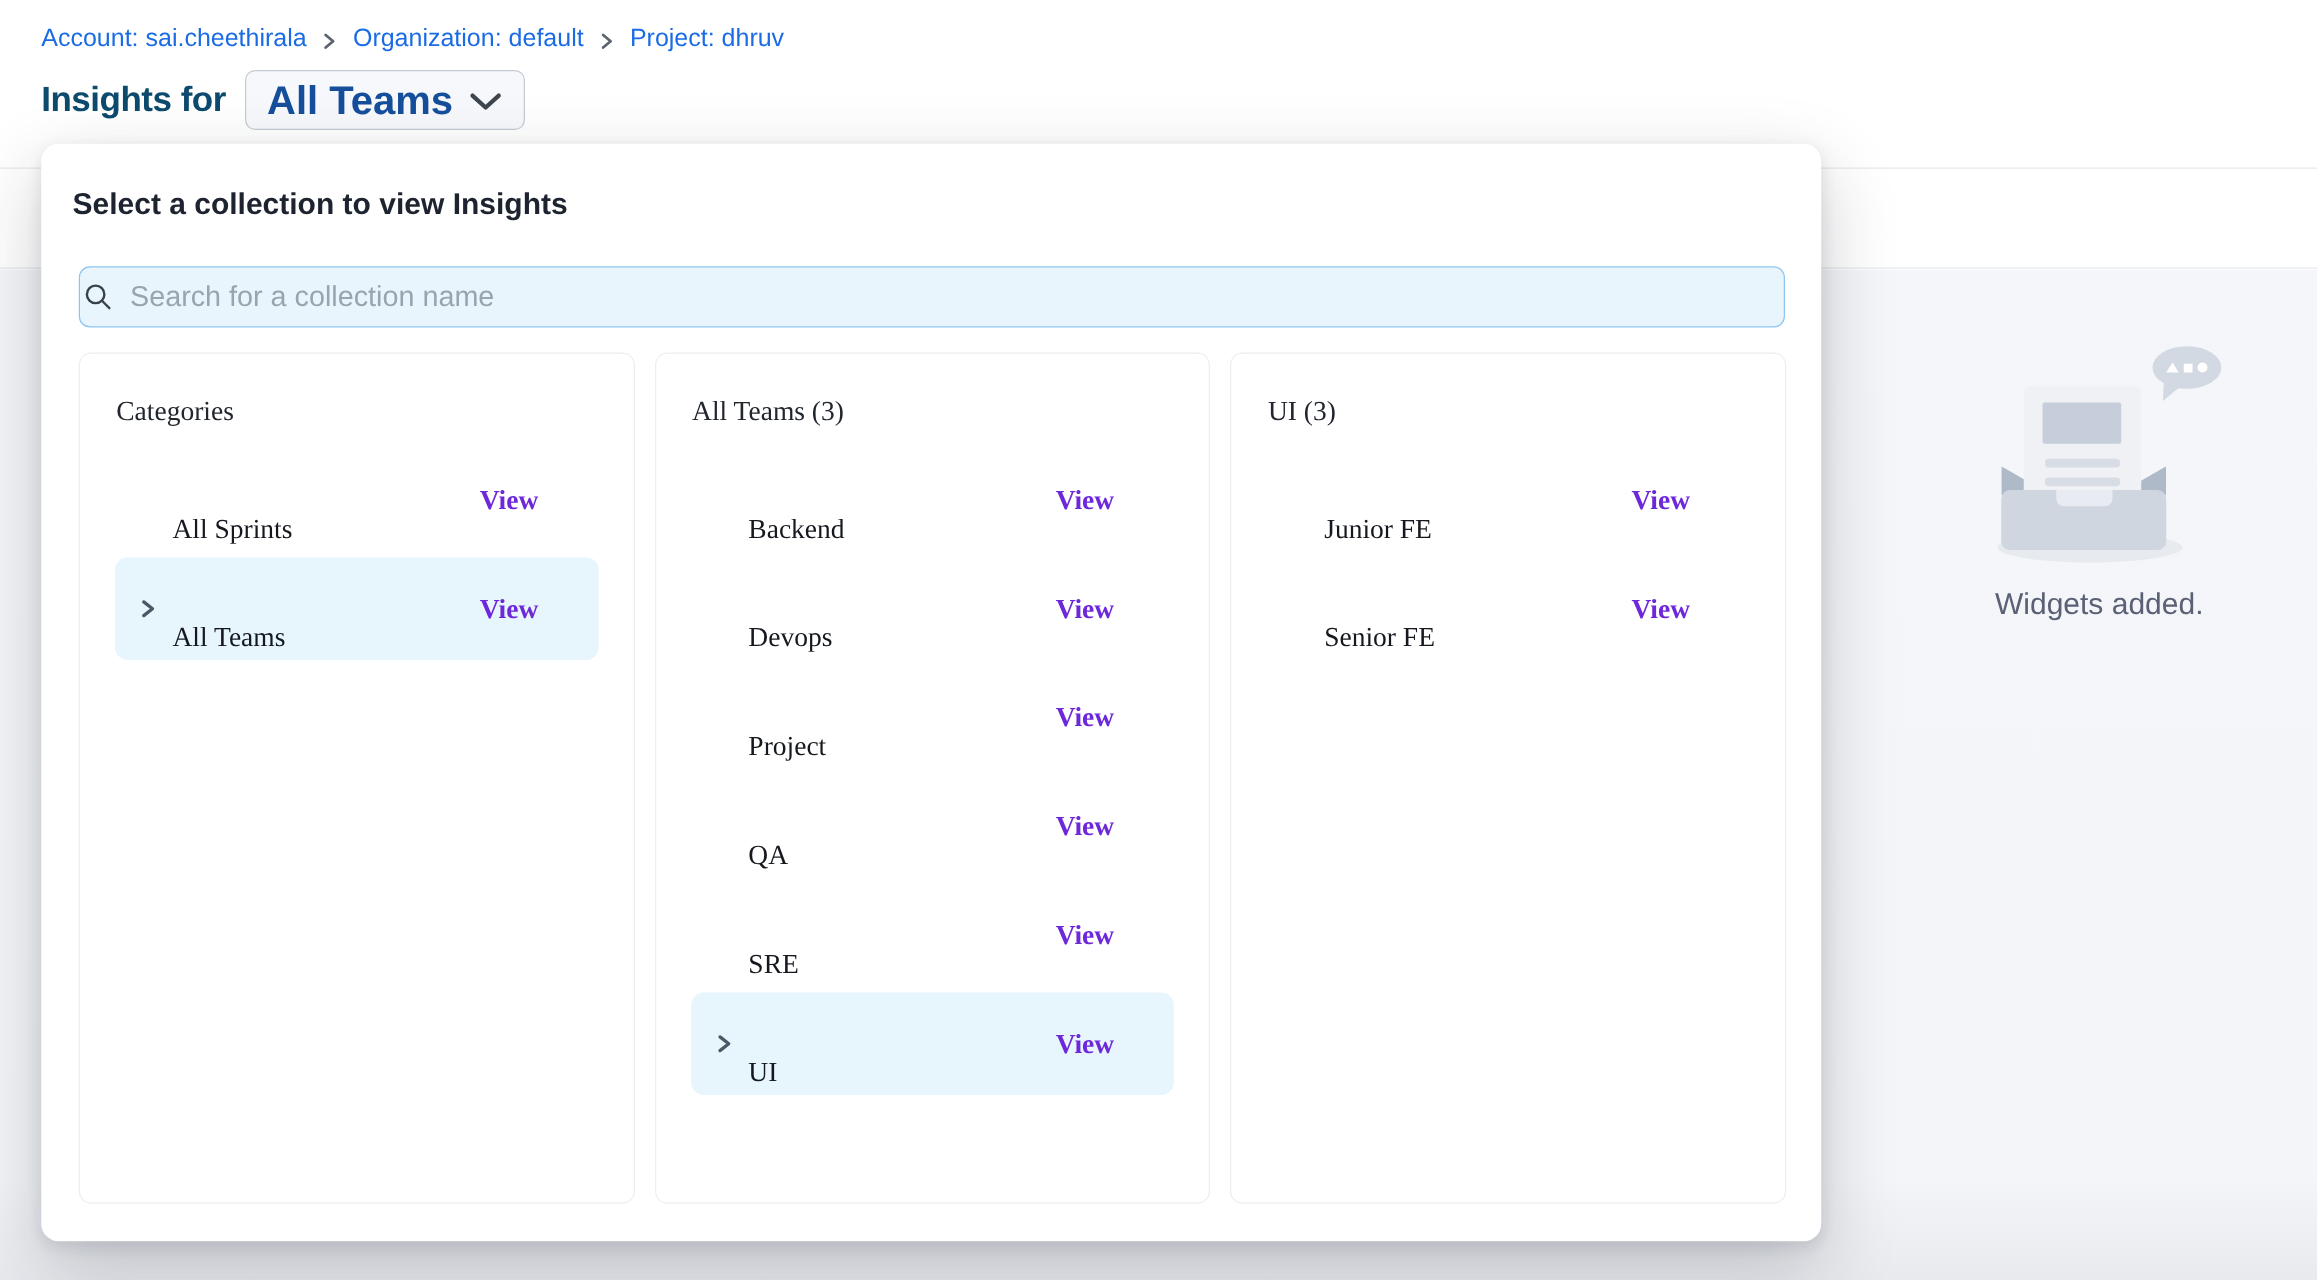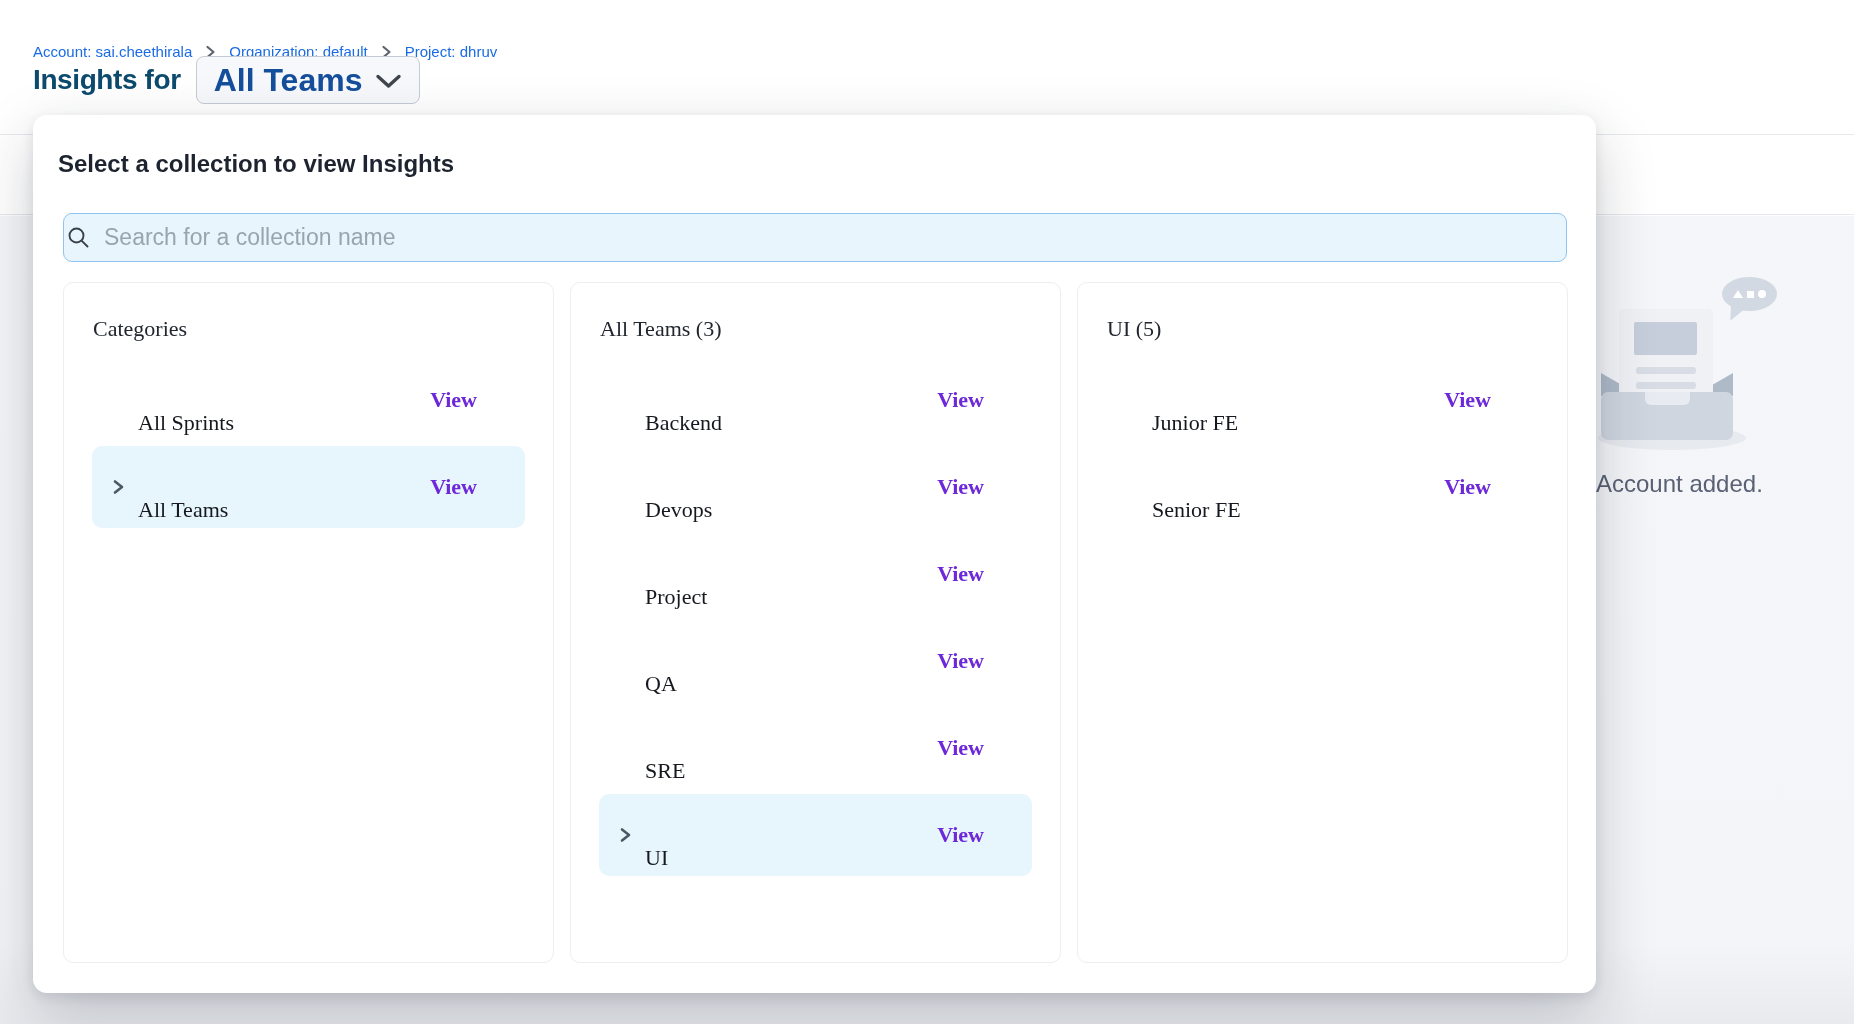--- a/index.html
+++ b/index.html
@@ -8,21 +8,21 @@
 
   .screen { position:relative; width:1854px; height:1024px; overflow:hidden; background:#fff; }
 
   
   .bg-header  { position:absolute; top:0; left:0; right:0; height:135px; background:#ffffff; border-bottom:1px solid #e7e9ed; }
   .bg-toolbar { position:absolute; top:136px; left:0; right:0; height:79px; background:#ffffff; border-bottom:1px solid #e4e7eb; }
   .bg-content { position:absolute; top:216px; left:0; right:0; bottom:0;
                 background:linear-gradient(#f4f6f9 0%, #f3f5f8 90%, #e8eaee 100%); }
 
   
-  .breadcrumb { position:absolute; left:33px; top:20px; display:flex; align-items:center; gap:13px; font-size:15px; z-index:3;margin-top:22px; }
+  .breadcrumb { position:absolute; left:33px; top:20px; display:flex; align-items:center; gap:13px; font-size:20px; z-index:3; }
   .breadcrumb a { color:#1b6ce4; text-decoration:none; cursor:pointer; }
   .bc-sep { display:flex; align-items:center; margin-top:2px; }
 
   
   .title-row { position:absolute; left:33px; top:56px; display:flex; align-items:center; gap:15px; z-index:3; }
   .page-title { font-size:28px; font-weight:bold; color:#0c4a6e; letter-spacing:-0.4px; }
   .collection-btn { display:flex; align-items:center; gap:13px; height:48px; padding:0 17px;
                     background:#f6f8fb; border:1px solid #c5cbd4; border-radius:8px;
                     font-family:"Liberation Sans", sans-serif; font-size:32px; font-weight:bold; color:#154e9b; cursor:pointer; }
   .dd-chev { display:flex; align-items:center; margin-top:3px; }
@@ -44,21 +44,21 @@
                clip-path:polygon(100% 0, 100% 100%, 0 100%); }
   .es-paper { position:absolute; left:29px; top:39px; width:94px; height:92px; background:#eff1f5; border-radius:5px 5px 0 0; }
   .es-paper-img  { position:absolute; left:15px; top:13px; width:63px; height:33px; background:#c6cedb; border-radius:2px; }
   .es-paper-line { position:absolute; left:17px; width:60px; height:7px; background:#d7dce5; border-radius:3px; }
   .es-line1 { top:58px; } .es-line2 { top:73px; }
   .es-tray-front { position:absolute; left:11px; top:122px; width:132px; height:48px; background:#cfd6e0; border-radius:7px; }
   .es-notch { position:absolute; left:44px; top:0; width:45px; height:13px; background:#e8ebf1; border-radius:0 0 6px 6px; }
   .empty-text { position:absolute; left:6px; top:200px; font-size:24px; color:#5a6175; white-space:nowrap; }
 
   
-  .modal { position:absolute; left:33px; top:115px; width:1563px; height:878px; background:#fff; border-radius:14px;
+  .modal { position:absolute; left:33px; top:115px; width:1424px; height:878px; background:#fff; border-radius:14px;
            box-shadow:0 4px 12px rgba(28,34,46,.10), 0 22px 60px rgba(28,34,46,.22); z-index:10; }
   .modal-title { position:absolute; left:25px; top:35px; font-size:24px; font-weight:bold; color:#1d2430; }
 
   .search { position:absolute; left:30px; right:29px; top:98px; height:49px; background:#e9f5fd;
             border:1.5px solid #8fc5f1; border-radius:9px; display:flex; align-items:center; padding:0 3px; gap:13px; }
   .search input { flex:1; border:none; outline:none; background:transparent; font-size:23px; color:#30353c;
                   font-family:"Liberation Sans", sans-serif; }
   .search input::placeholder { color:#9aa4af; }
   .search-icon { display:flex; align-items:center; }
 
@@ -120,21 +120,21 @@
     <div class="es-flap-l"></div>
     <div class="es-flap-r"></div>
     <div class="es-paper">
       <div class="es-paper-img"></div>
       <div class="es-paper-line es-line1"></div>
       <div class="es-paper-line es-line2"></div>
     </div>
     <div class="es-tray-front">
       <div class="es-notch"></div>
     </div>
-    <div class="empty-text">Account added.</div>
+    <div class="empty-text">Widgets added.</div>
   </div>
 
   <div class="modal">
     <h2 class="modal-title">Select a collection to view Insights</h2>
 
     <div class="search">
       <span class="search-icon">
         <svg width="24" height="24" viewBox="0 0 24 24">
             <circle cx="9.5" cy="9.5" r="7" fill="none" stroke="#3a4149" stroke-width="1.9"></circle>
             <line x1="14.8" y1="14.8" x2="20.5" y2="20.5" stroke="#3a4149" stroke-width="1.9" stroke-linecap="round"></line>
@@ -195,21 +195,21 @@
             <svg width="13" height="18" viewBox="0 0 13 18">
                 <polyline points="3,3.5 10,9 3,14.5" fill="none" stroke="#4b5865" stroke-width="2.6" stroke-linecap="round" stroke-linejoin="round"></polyline>
               </svg>
           </span>
           <span class="lbl">UI</span>
           <a class="view">View</a>
         </div>
       </section>
 
       <section class="card">
-        <div class="card-h">UI (5)</div>
+        <div class="card-h">UI (3)</div>
         <div class="row">
           <span class="chev"></span>
           <span class="lbl">Junior FE</span>
           <a class="view">View</a>
         </div>
         <div class="row">
           <span class="chev"></span>
           <span class="lbl">Senior FE</span>
           <a class="view">View</a>
         </div>

